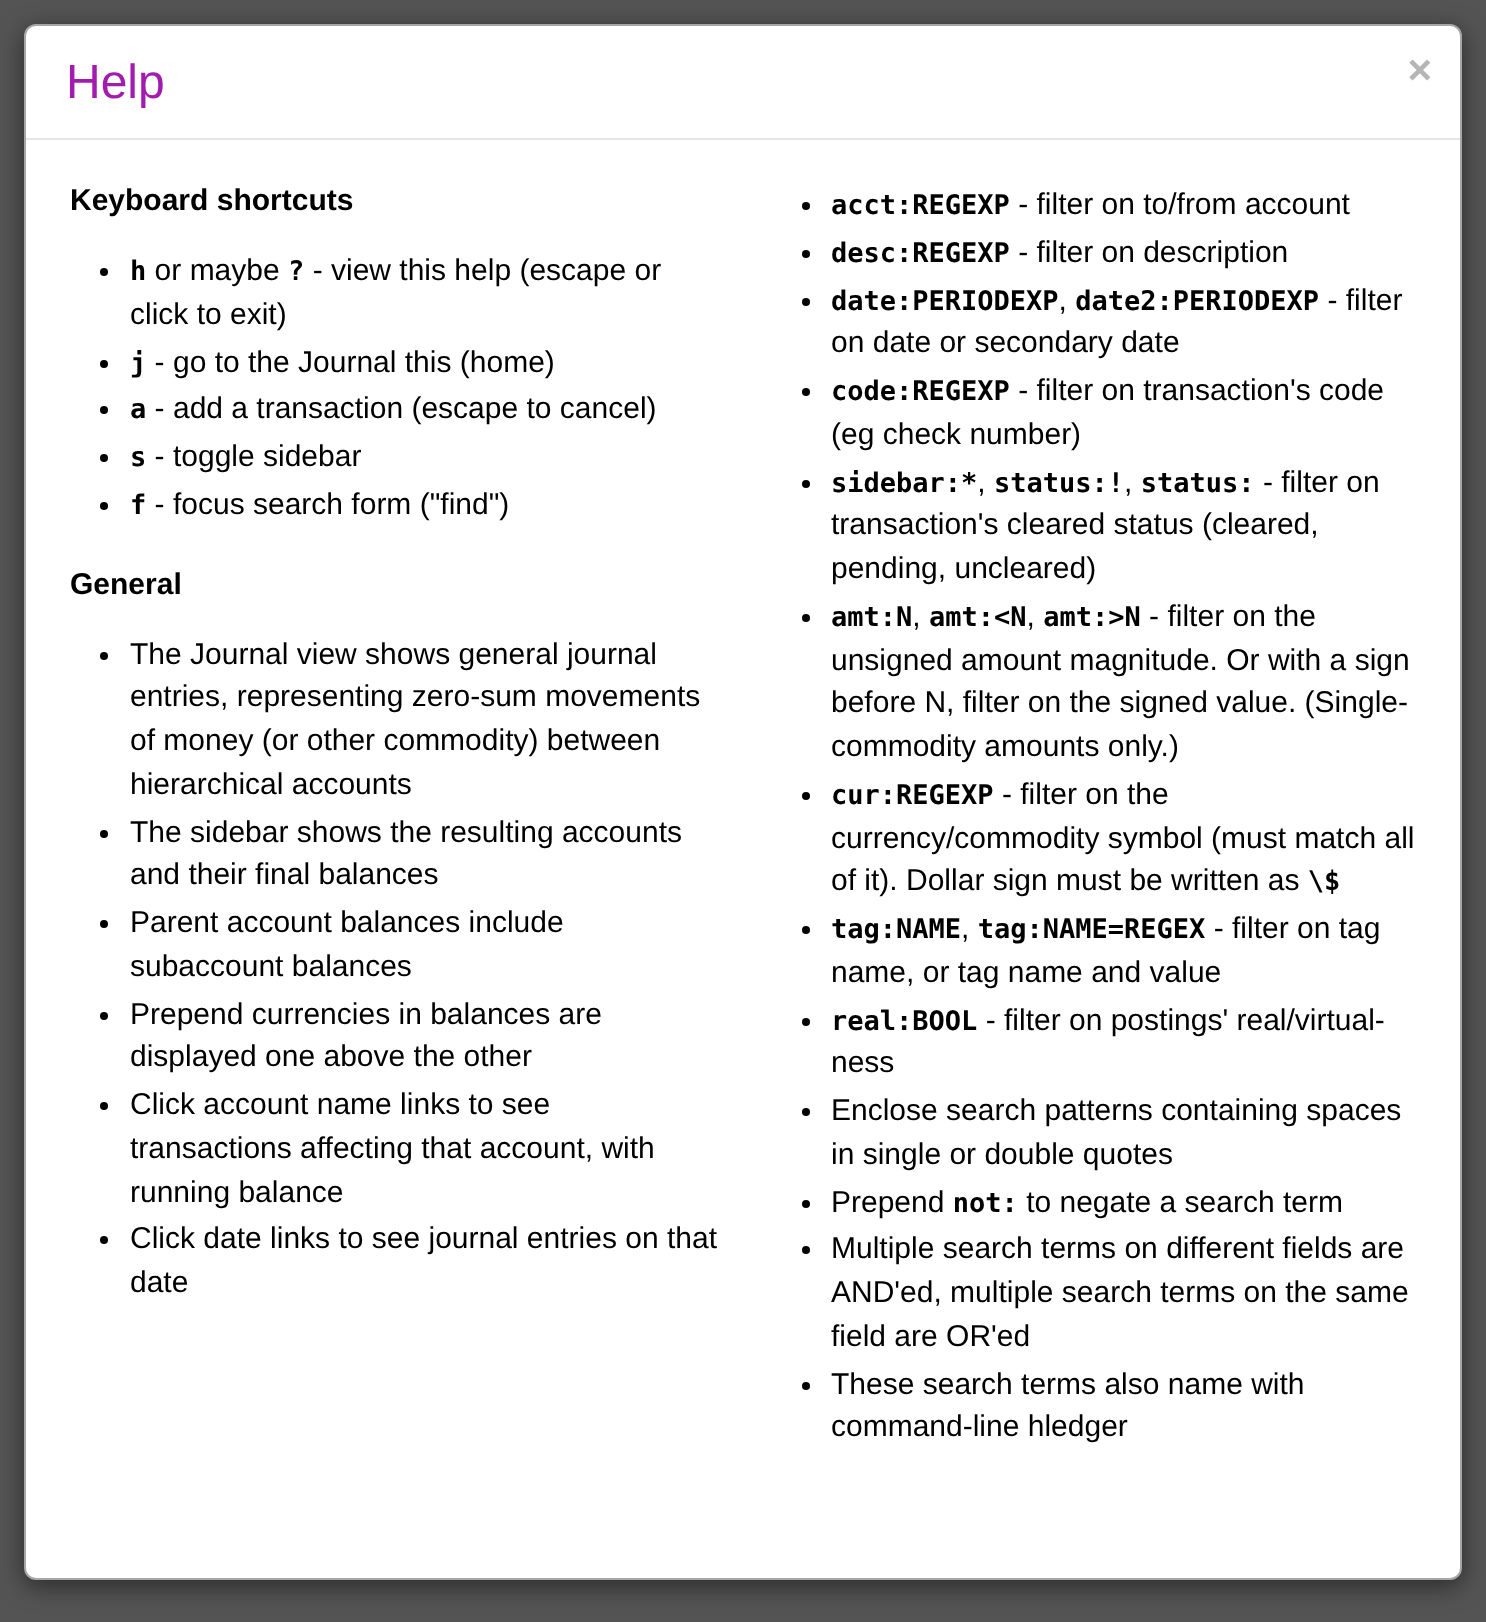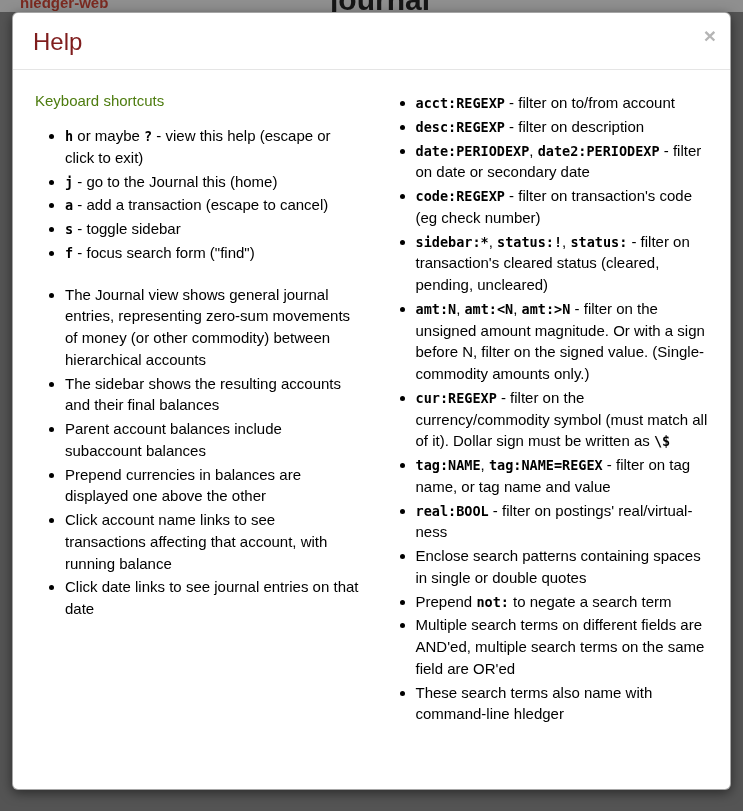--- a/index.html
+++ b/index.html
@@ -33,35 +33,35 @@
     background:#fff; border-radius:6px;
     border:1px solid rgba(0,0,0,.35);
     box-shadow:0 3px 12px rgba(0,0,0,.5);
     overflow:hidden;
   }
   .modal-header {
     position:relative;
     padding:15px 20px 13px 20px;
     border-bottom:1px solid #e5e5e5;
   }
-  .modal-title { font-size:24px; font-weight:500; color:#7f1d1d; }
+  .modal-title { font-size:24px; font-weight:500; color:#a21caf; }
   .close {
     position:absolute; right:14px; top:12px;
     background:none; border:none; cursor:pointer;
     font-size:21px; font-weight:bold; line-height:1;
     color:var(--close_gray,#b5b5b5);
   }
   .modal-body {
     display:flex; gap:26px;
     padding:22px 20px 20px 22px;
     overflow:hidden;
   }
   .col { flex:1 1 0; min-width:0; }
   .col h3 {
-    font-size:15px; font-weight:normal; color:#4d7c0f;
+    font-size:15px; font-weight:bold; color:#000000;
     margin:0 0 16px 0;
   }
   .col h3 + ul { margin-top:0; }
   .col ul {
     margin:0 0 20px 0; padding-left:30px;
     list-style:disc;
   }
   .col li {
     font-size:15px; line-height:1.45; color:#000;
     margin-bottom:2px;
@@ -72,24 +72,20 @@
     font-size:13.5px;
     color:#000;
   }
   .sec-gap { margin-top:6px; }
 </style>
 </head>
 <body>
 
 <div class="screen">
 
-  <div class="page-top">
-    <a href="#" class="brand">hledger-web</a>
-    <span class="page-heading">journal</span>
-  </div>
 
   <div class="backdrop"></div>
 
   <div class="modal">
     <div class="modal-header">
       <span class="modal-title">Help</span>
       <button class="close">×</button>
     </div>
 
     <div class="modal-body">
@@ -97,20 +93,21 @@
       <div class="col">
         <h3>Keyboard shortcuts</h3>
         <ul>
             <li><span class="code">h</span><span> or maybe </span><span class="code">?</span><span> - view this help (escape or click to exit)</span></li>
             <li><span class="code">j</span><span> - go to the Journal this (home)</span></li>
             <li><span class="code">a</span><span> - add a transaction (escape to cancel)</span></li>
             <li><span class="code">s</span><span> - toggle sidebar</span></li>
             <li><span class="code">f</span><span> - focus search form ("find")</span></li>
           </ul>
 
+        <h3 class="sec-gap">General</h3>
         <ul>
             <li><span>The Journal view shows general journal entries, representing zero-sum movements of money (or other commodity) between hierarchical accounts</span></li>
             <li><span>The sidebar shows the resulting accounts and their final balances</span></li>
             <li><span>Parent account balances include subaccount balances</span></li>
             <li><span>Prepend currencies in balances are displayed one above the other</span></li>
             <li><span>Click account name links to see transactions affecting that account, with running balance</span></li>
             <li><span>Click date links to see journal entries on that date</span></li>
           </ul>
       </div>
 

